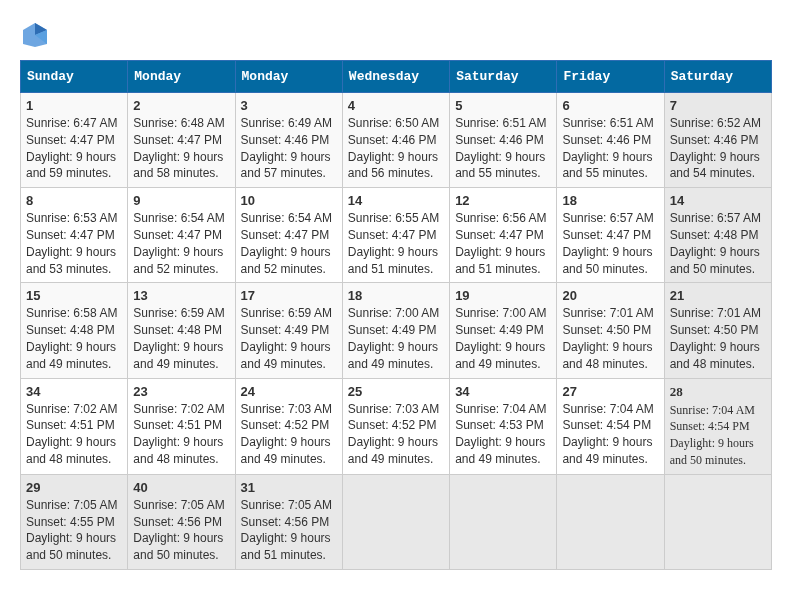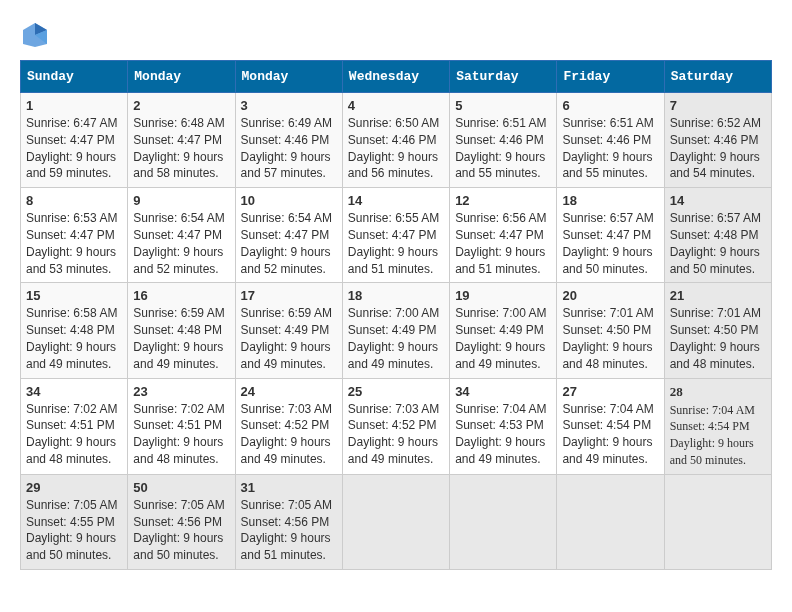--- a/index.html
+++ b/index.html
@@ -185,21 +185,21 @@
           <span class="day-number">14</span>
           <div class="day-info">Sunrise: 6:57 AM<br>Sunset: 4:48 PM<br>Daylight: 9 hours and 50 minutes.</div>
         </td>
       </tr>
       <tr>
         <td>
           <span class="day-number">15</span>
           <div class="day-info">Sunrise: 6:58 AM<br>Sunset: 4:48 PM<br>Daylight: 9 hours and 49 minutes.</div>
         </td>
         <td>
-          <span class="day-number">16</span>
+          <span class="day-number">13</span>
           <div class="day-info">Sunrise: 6:59 AM<br>Sunset: 4:48 PM<br>Daylight: 9 hours and 49 minutes.</div>
         </td>
         <td>
           <span class="day-number">17</span>
           <div class="day-info">Sunrise: 6:59 AM<br>Sunset: 4:49 PM<br>Daylight: 9 hours and 49 minutes.</div>
         </td>
         <td>
           <span class="day-number">18</span>
           <div class="day-info">Sunrise: 7:00 AM<br>Sunset: 4:49 PM<br>Daylight: 9 hours and 49 minutes.</div>
         </td>
@@ -245,21 +245,21 @@
           <span class="day-number">28</span>
           <div class="day-info">Sunrise: 7:04 AM<br>Sunset: 4:54 PM<br>Daylight: 9 hours and 50 minutes.</div>
         </td>
       </tr>
       <tr>
         <td>
           <span class="day-number">29</span>
           <div class="day-info">Sunrise: 7:05 AM<br>Sunset: 4:55 PM<br>Daylight: 9 hours and 50 minutes.</div>
         </td>
         <td>
-          <span class="day-number">50</span>
+          <span class="day-number">40</span>
           <div class="day-info">Sunrise: 7:05 AM<br>Sunset: 4:56 PM<br>Daylight: 9 hours and 50 minutes.</div>
         </td>
         <td>
           <span class="day-number">31</span>
           <div class="day-info">Sunrise: 7:05 AM<br>Sunset: 4:56 PM<br>Daylight: 9 hours and 51 minutes.</div>
         </td>
         <td style="background-color: rgb(224, 224, 224);"></td>
         <td style="background-color: rgb(224, 224, 224);"></td>
         <td style="background-color: rgb(224, 224, 224);"></td>
         <td style="background-color: rgb(224, 224, 224);"></td>

